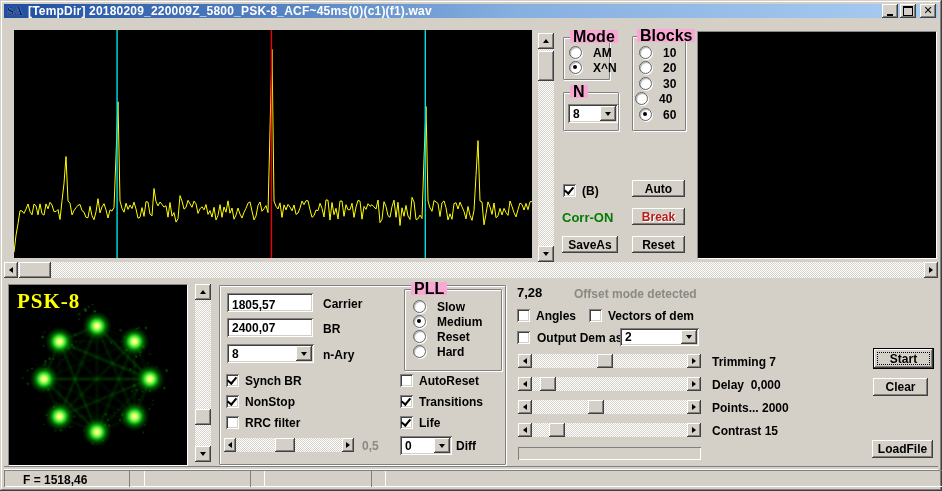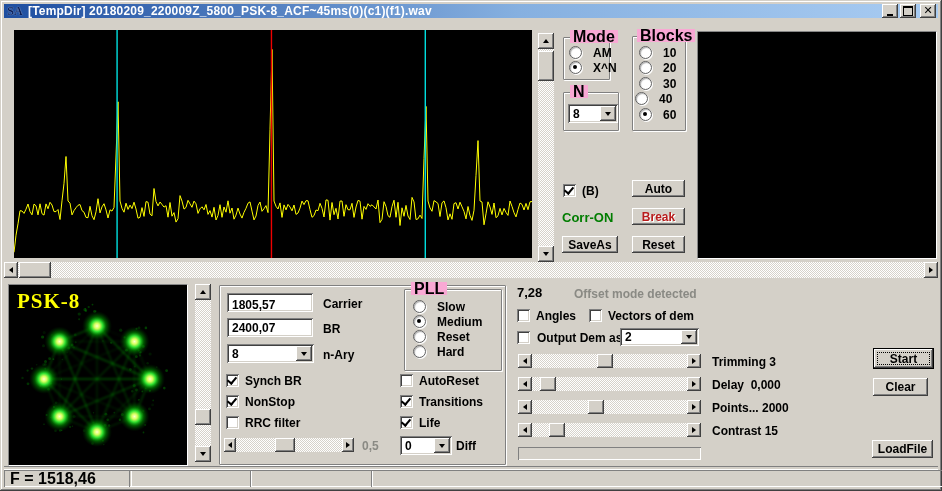--- a/index.html
+++ b/index.html
@@ -70,21 +70,21 @@
   
   .blackpanel{position:absolute;background:#000;border:1px solid;border-color:#868686 #fff #fff #868686;}
   .psk-label{position:absolute;left:8px;top:4px;color:#ffff00;font-family:"Liberation Serif",serif;
              font-size:21px;font-weight:bold;letter-spacing:1px;}
   .label{position:absolute;white-space:pre;line-height:14px;}
   .gray{color:#8a8a84;}
   .green{color:#007d00;}
   .progress{position:absolute;background:#d4d0c8;box-shadow:inset 1px 1px 0 #808080, inset -1px -1px 0 #fff;}
   .sep{position:absolute;left:4px;width:934px;height:2px;border-top:1px solid #808080;border-bottom:1px solid #fff;}
   .status-panel{position:absolute;height:17px;box-shadow:inset 1px 1px 0 #808080, inset -1px -1px 0 #fff;
-                display:flex;align-items:flex-start;padding-left:6px;font-size:16px;}
+                display:flex;align-items:flex-end;padding-left:19px;font-size:12px;}
 </style>
 </head>
 <body>
 
 <div id="win">
 
   <div class="titlebar">
     <span class="app-icon">SA</span>
     <span class="title-text">[TempDir] 20180209_220009Z_5800_PSK-8_ACF~45ms(0)(c1)(f1).wav</span>
     <span class="tb-buttons">
@@ -471,21 +471,21 @@
     <span class="sb-btn">
         <i class="tri-left"></i>
       </span>
     <span class="sb-track">
         <span class="sb-thumb" style="left: 65px;"></span>
       </span>
     <span class="sb-btn">
         <i class="tri-right"></i>
       </span>
   </div>
-  <span class="label" style="left:712px;top:355px;">Trimming 3</span>
+  <span class="label" style="left:712px;top:355px;">Trimming 7</span>
 
   <div class="hscroll" style="left:518px;top:377px;width:183px;height:14px;">
     <span class="sb-btn">
         <i class="tri-left"></i>
       </span>
     <span class="sb-track">
         <span class="sb-thumb" style="left: 8px;"></span>
       </span>
     <span class="sb-btn">
         <i class="tri-right"></i>

